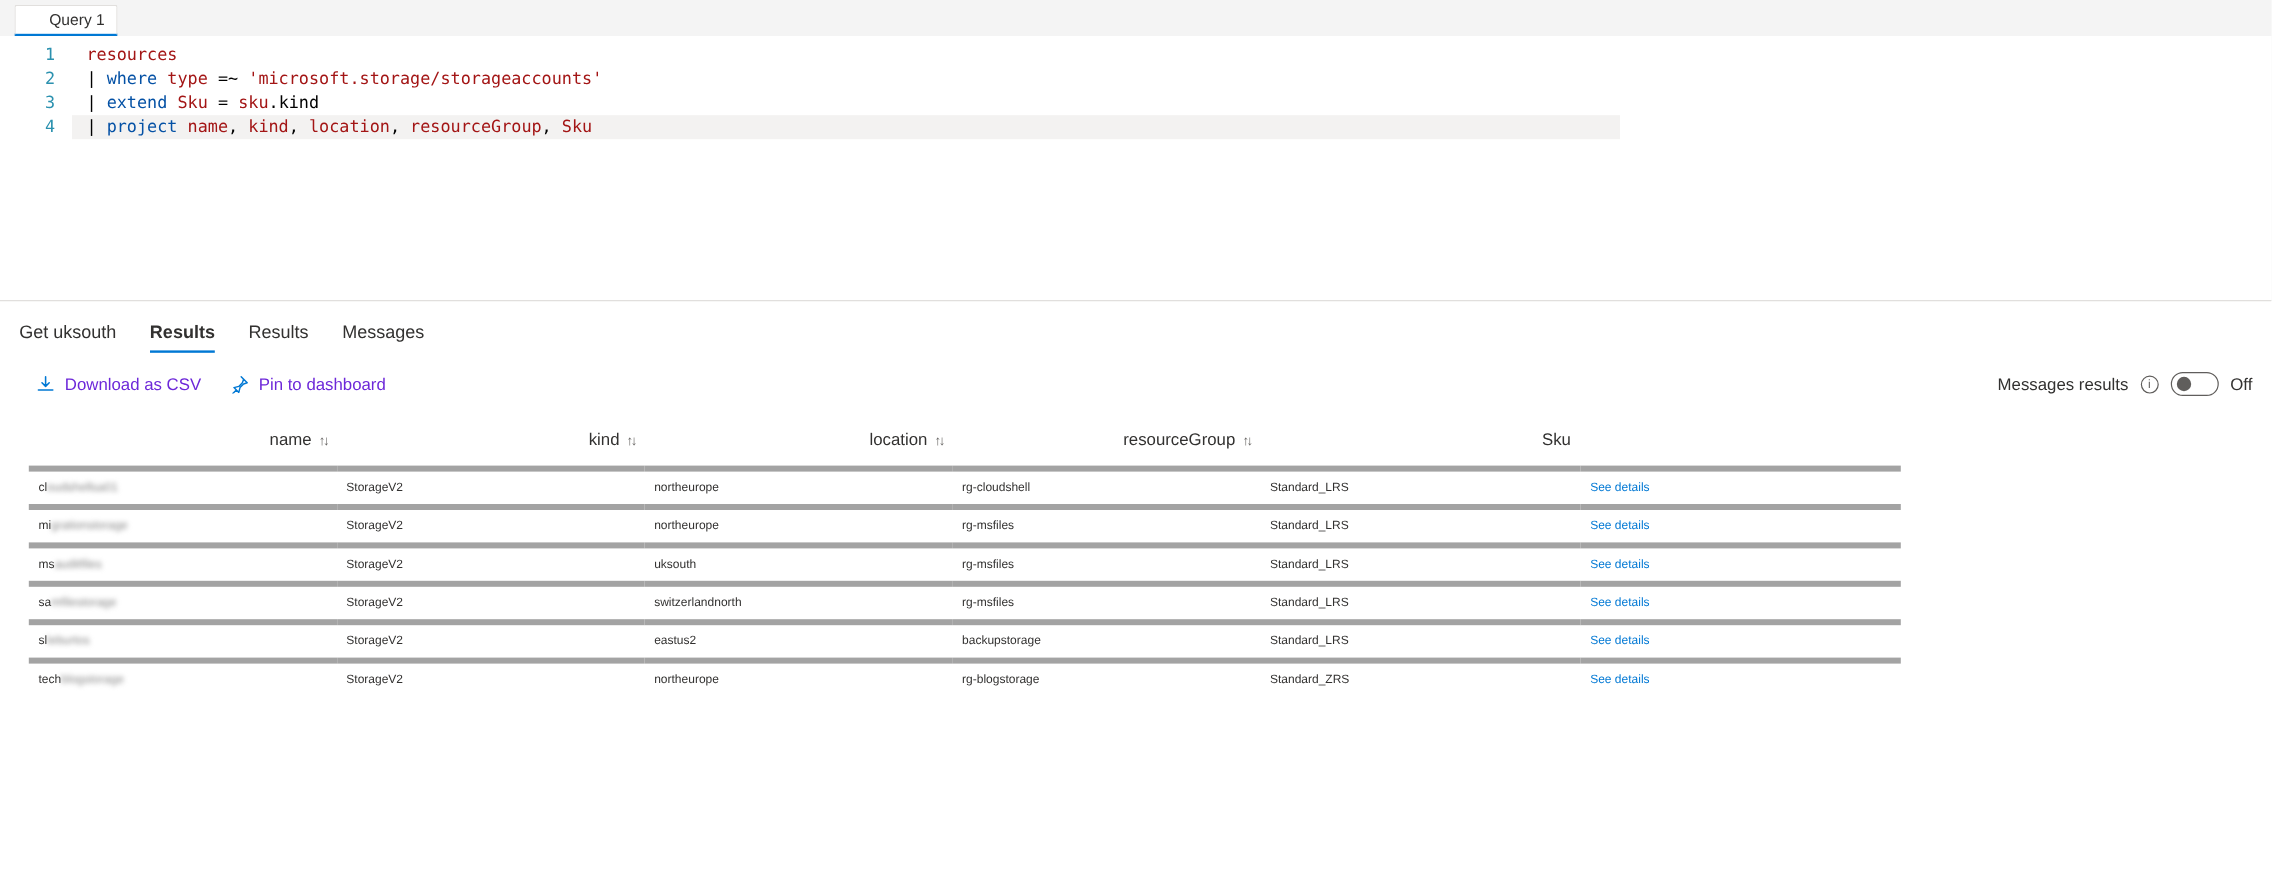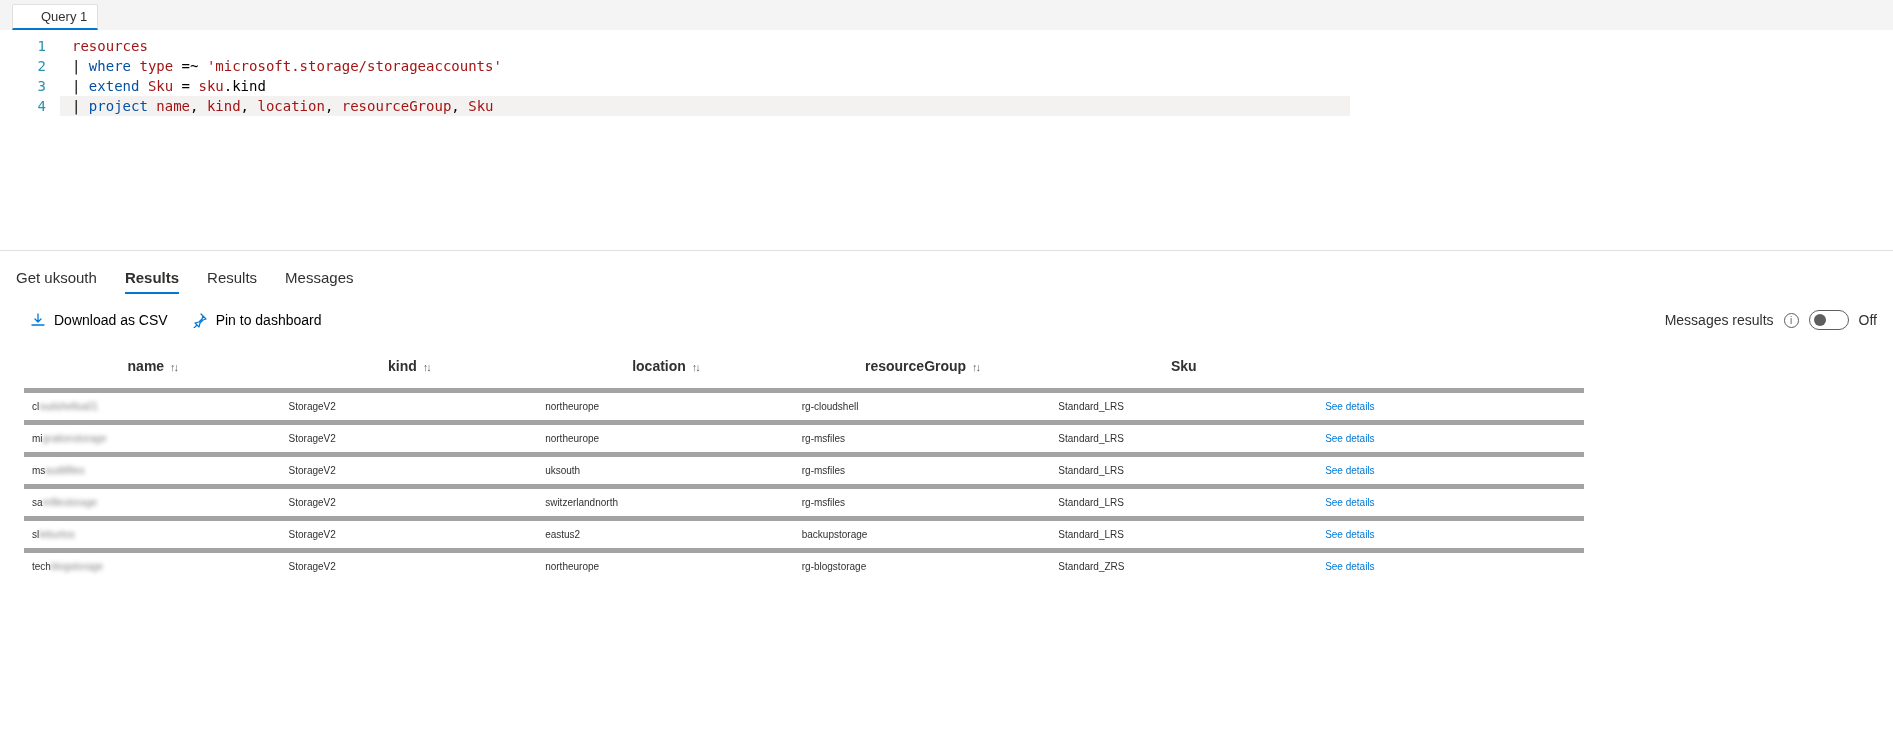--- a/index.html
+++ b/index.html
@@ -14,29 +14,29 @@
   .code { white-space:pre; padding-left:12px; }
   .code.highlight { background:#f3f2f1; width:1290px; }
   .kw { color:#0451a5; }
   .id { color:#a31515;margin-top:12px; }
   .str { color:#a31515; }
   .op { color:#000; }
   .results-head { display:flex; gap:28px; padding:18px 16px 6px 16px; }
   .rtab { font-size:15px; color:#323130; cursor:pointer; padding-bottom:6px; }
   .rtab.active { font-weight:600; border-bottom:2px solid #0078d4; }
   .toolbar { display:flex; align-items:center; padding:10px 16px 18px 30px; }
-  .tool { display:flex; align-items:center; gap:8px; margin-right:24px; color:#000000; cursor:pointer; font-size:14px; }
+  .tool { display:flex; align-items:center; gap:8px; margin-right:24px; color:#6d28d9; cursor:pointer; font-size:14px; }
   .tool svg { width:16px; height:16px; stroke:#0078d4; fill:none; }
   .spacer { flex:1; }
   .fmt-wrap { display:flex; align-items:center; gap:10px; font-size:14px; color:#323130; }
   .info-icon { width:15px; height:15px; border:1px solid #605e5c; border-radius:50%; display:inline-flex; align-items:center; justify-content:center; font-size:10px; color:#605e5c; }
   .toggle { width:40px; height:20px; border:1px solid #605e5c; border-radius:10px; position:relative; }
   .toggle .knob { position:absolute; width:12px; height:12px; background:#605e5c; border-radius:50%; top:3px; left:4px; }
   table.res { width:1560px; border-collapse:collapse; margin-left:24px; }
-  table.res th { text-align:center; font-weight:700; font-size:14px; padding:10px 8px 14px 8px; }
+  table.res th { text-align:right; font-weight:400; font-size:14px; padding:10px 8px 14px 8px; }
   table.res td { padding:8px 8px; border-top:5px solid #a3a3a3; font-size:10px; }
   .sortarr { font-size:11px; color:#605e5c; letter-spacing:-2px; margin-left:2px; }
   .link { color:#0078d4; cursor:pointer; }
   .blur { filter: blur(2px); color:#888; }
   .col-name { width:250px; }
   .col-kind { width:250px; }
   .col-loc  { width:250px; }
   .col-rg   { width:250px; }
   .col-sku  { width:260px; }
   .col-det  { width:260px; }

